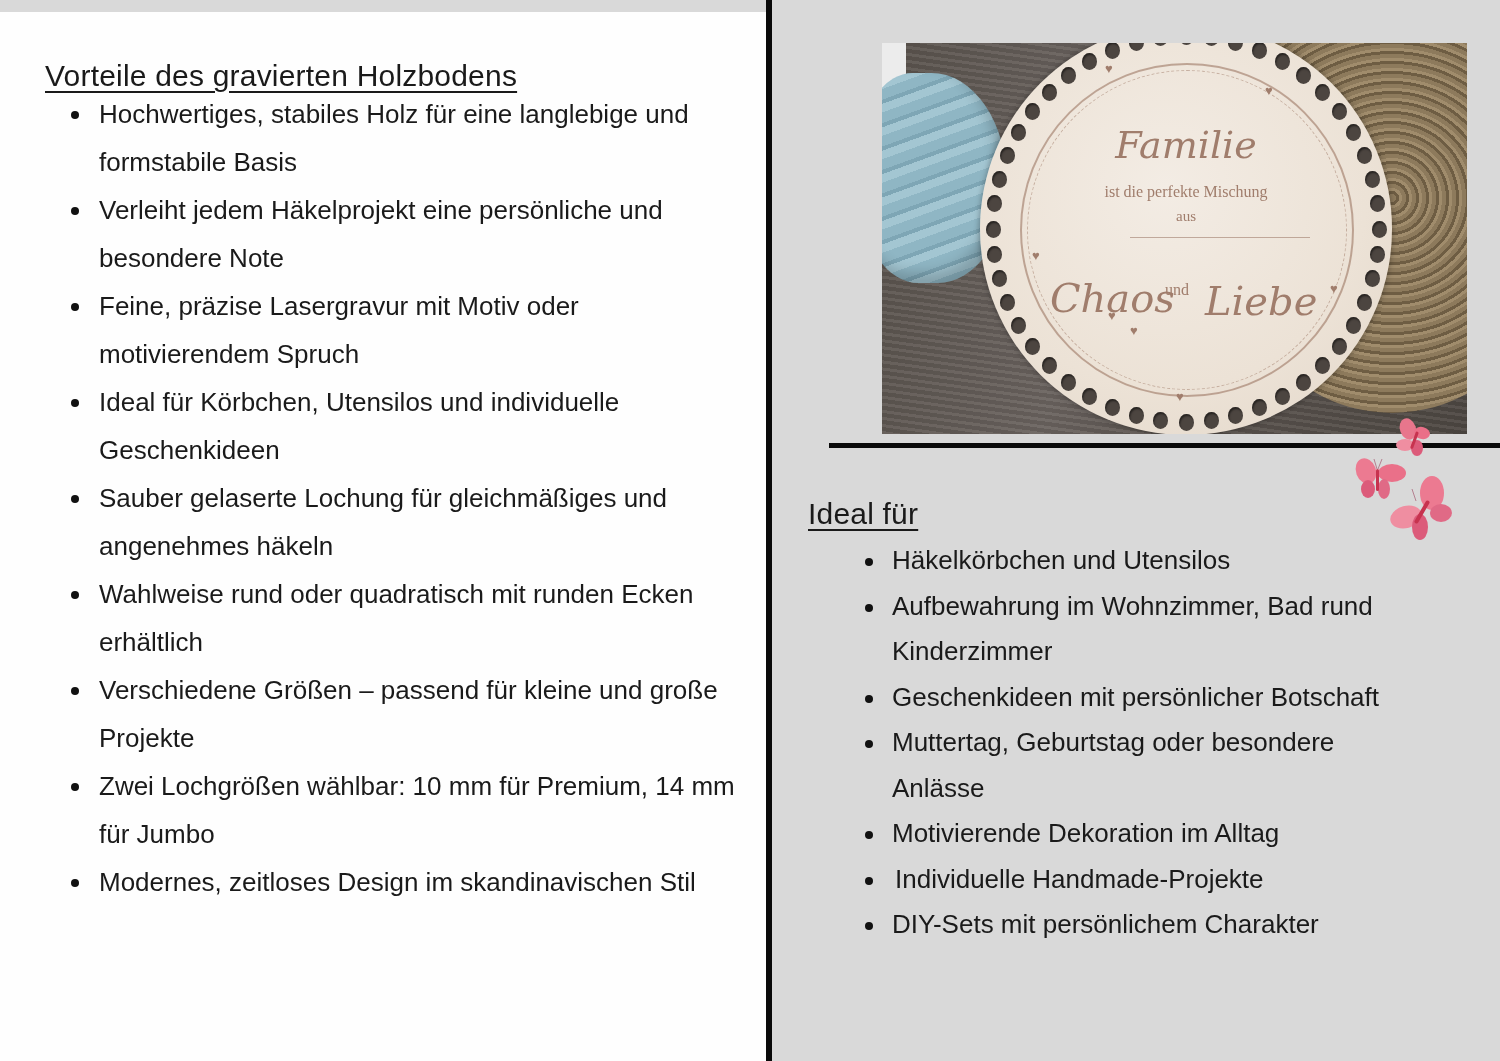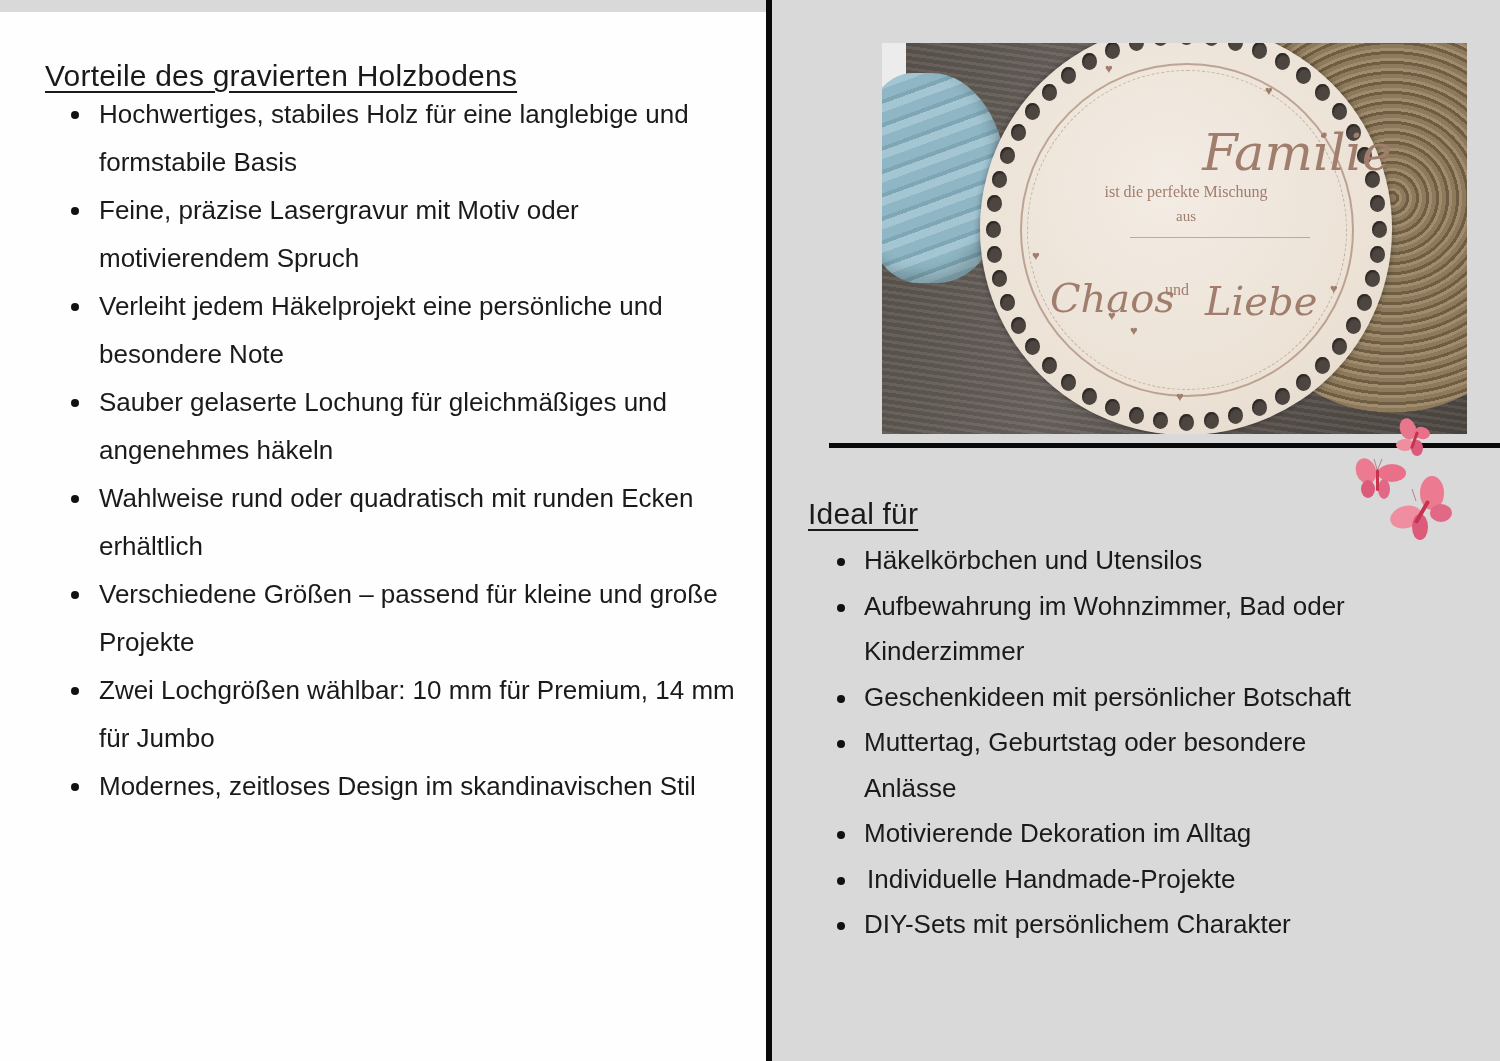--- a/index.html
+++ b/index.html
@@ -35,21 +35,21 @@
   ul.bullets li { position: relative; font-size: 26px; }
   ul.bullets li::before {
     content: ""; position: absolute; width: 8px; height: 8px; border-radius: 50%;
     background: #111;
   }
   .left-list { left: 99px; top: 90px; width: 650px; }
   .left-list li { line-height: 48px; }
   .left-list li::before { left: -28px; top: 21px; }
 
   .right-list { left: 92px; top: 538px; width: 600px; }
-  .right-list li { line-height: 45.5px; }
+  .right-list li { line-height: 45.5px; margin-left: 28px; }
   .right-list li::before { left: -27px; top: 20px; }
   .right-list li.indent-extra { padding-left: 3px; }
 
   
   .photo {
     position: absolute; left: 110px; top: 43px; width: 585px; height: 391px;
     background: linear-gradient(100deg, #5a534d 0%, #6b6460 35%, #5d5651 55%, #4e4843 100%);
     overflow: hidden;
   }
   .wood-grain {
@@ -82,21 +82,21 @@
     position: absolute; left: 40px; top: 40px; width: 330px; height: 330px; border-radius: 50%;
     border: 2px solid rgba(150,110,90,0.55);
   }
   .wreath::after {
     content: ""; position: absolute; inset: 5px; border-radius: 50%;
     border: 1px dashed rgba(150,110,90,0.45);
   }
   .eng {
     position: absolute; color: #a07d6c; text-align: center; white-space: nowrap;
   }
-  .eng-familie { left: 0; width: 412px; top: 100px; font-family: "DejaVu Serif", serif; font-style: italic; font-size: 51px; text-align: right; }
+  .eng-familie { left: 0; width: 412px; top: 100px; font-family: "DejaVu Serif", serif; font-style: italic; font-size: 38px; }
   .eng-sub { left: 0; width: 412px; top: 160px; font-family: "Liberation Serif", serif; font-size: 16px; }
   .eng-aus { left: 0; width: 412px; top: 185px; font-family: "Liberation Serif", serif; font-size: 15px; }
   .eng-line { position: absolute; left: 150px; top: 214px; width: 180px; height: 1px; background: rgba(160,125,108,0.6); }
   .eng-chaos { left: 70px; top: 218px; font-family: "DejaVu Serif", serif; font-style: italic; font-size: 40px; margin-top: 34px; }
   .eng-und { left: 185px; top: 258px; font-family: "Liberation Serif", serif; font-size: 16px; }
   .eng-liebe { left: 225px; top: 255px; font-family: "DejaVu Serif", serif; font-style: italic; font-size: 40px; }
   .heart { position: absolute; color: #a07d6c; font-size: 13px; }
 
   .h-divider {
     position: absolute; left: 57px; top: 443px; width: 671px; height: 5px; background: #0a0a0a;
@@ -106,22 +106,23 @@
 </style>
 </head>
 <body>
 
 <div class="top-strip"></div>
 
 <section class="left-panel">
   <h2 class="heading left-heading" style="top:33px;">Vorteile des gravierten Holzbodens</h2>
   <ul class="bullets left-list" style="top:78px;">
     <li>Hochwertiges, stabiles Holz für eine langlebige und formstabile Basis</li>
+    <li>Verleiht jedem Häkelprojekt eine persönliche und besondere Note</li>
     <li>Feine, präzise Lasergravur mit Motiv oder motivierendem Spruch</li>
-    <li>Verleiht jedem Häkelprojekt eine persönliche und besondere Note</li>
+    <li>Ideal für Körbchen, Utensilos und individuelle Geschenkideen</li>
     <li>Sauber gelaserte Lochung für gleichmäßiges und angenehmes häkeln</li>
     <li>Wahlweise rund oder quadratisch mit runden Ecken erhältlich</li>
     <li>Verschiedene Größen – passend für kleine und große Projekte</li>
     <li>Zwei Lochgrößen wählbar: 10 mm für Premium, 14 mm für Jumbo</li>
     <li>Modernes, zeitloses Design im skandinavischen Stil</li>
   </ul>
 </section>
 
 <div class="v-divider"></div>
 
@@ -225,20 +226,20 @@
       <ellipse cx="20" cy="44" rx="16" ry="11" fill="#ef8ea1" transform="rotate(-15 20 44)"></ellipse>
       <ellipse cx="34" cy="54" rx="8" ry="13" fill="#dc5b7a"></ellipse>
       <rect x="34" y="26" width="4" height="26" rx="2" fill="#c7334f" transform="rotate(30 36 39)"></rect>
       <line x1="30" y1="28" x2="26" y2="16" stroke="#b48090" stroke-width="1"></line>
     </svg>
   </div>
 
   <h2 class="heading right-heading">Ideal für</h2>
   <ul class="bullets right-list">
     <li>Häkelkörbchen und Utensilos</li>
-    <li style="width:560px;">Aufbewahrung im Wohnzimmer, Bad oder Kinderzimmer</li>
+    <li style="width:560px;">Aufbewahrung im Wohnzimmer, Bad rund Kinderzimmer</li>
     <li>Geschenkideen mit persönlicher Botschaft</li>
     <li style="width:530px;">Muttertag, Geburtstag oder besondere Anlässe</li>
     <li>Motivierende Dekoration im Alltag</li>
     <li class="indent-extra">Individuelle Handmade-Projekte</li>
     <li>DIY-Sets mit persönlichem Charakter</li>
   </ul>
 </section>
 
 </body></html>

